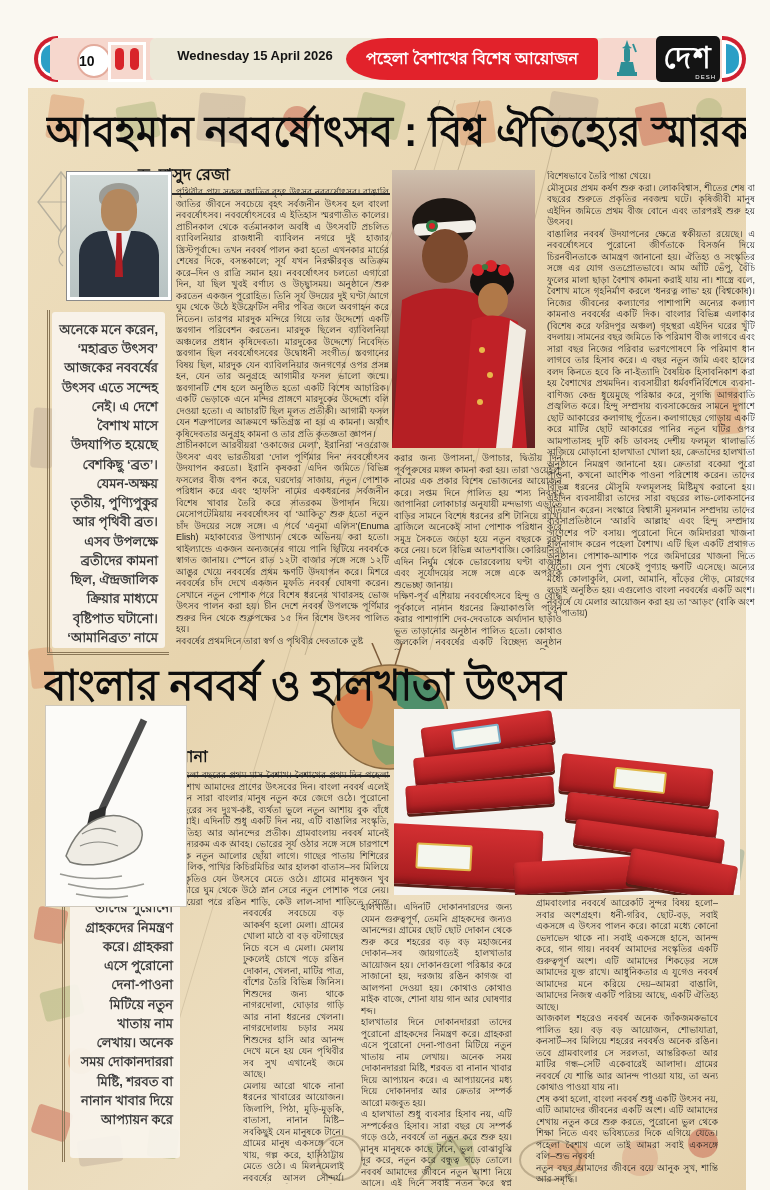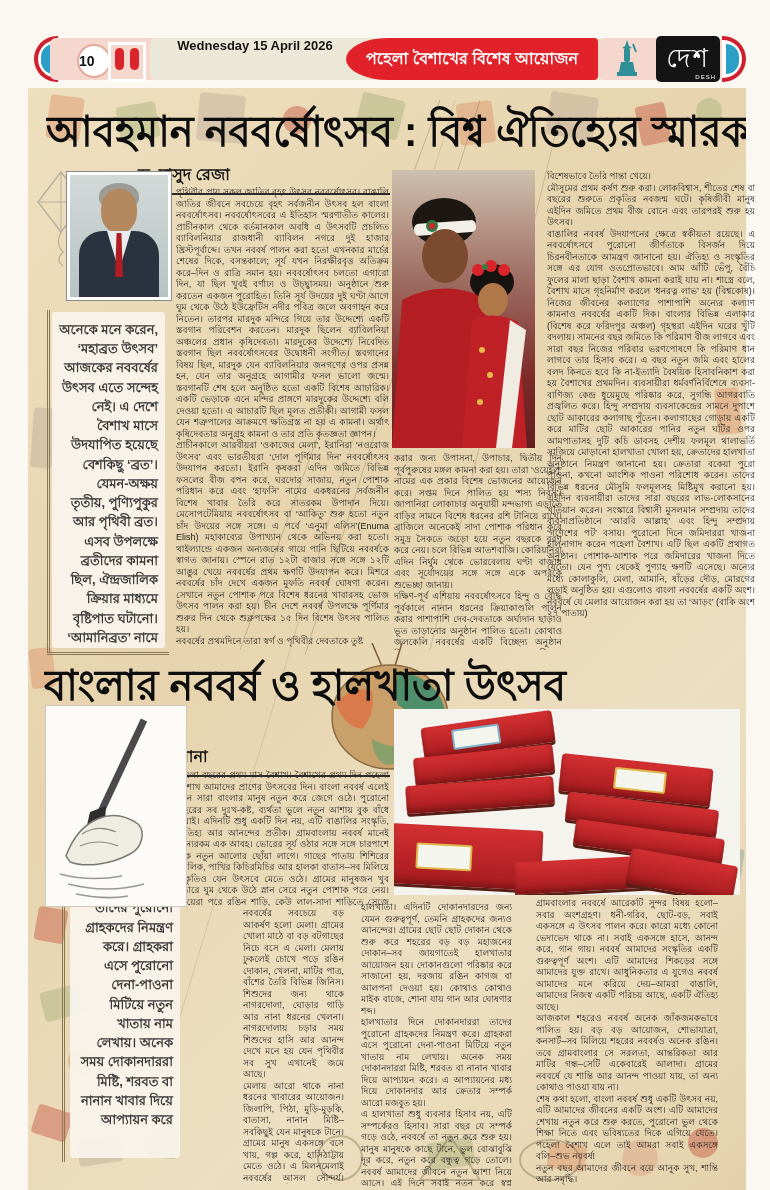--- a/index.html
+++ b/index.html
@@ -14,30 +14,30 @@
   .cap-right .cap-inner{right:3px;border-radius:0 15px 15px 0;}
   .strip{position:absolute;top:38px;height:42px;border-radius:6px;}
   .strip-pink-l{left:50px;width:108px;background:#f6d7cd;}
   .strip-cream{left:150px;width:472px;background:#ece8d7;}
   .strip-pink-r{left:598px;width:126px;background:#f6d7cd;}
   .pagenum{position:absolute;left:77px;top:44px;width:30px;height:30px;background:#fff;border:2px solid #e3ab9c;
            border-radius:50%;text-align:left;line-height:30px;font-weight:bold;font-size:14px;color:#111;}
   .drum{position:absolute;left:108px;top:42px;width:32px;height:34px;border:3px solid #fff;background:#f6d7cd;}
   .drum i{position:absolute;top:3px;width:9px;height:22px;background:#d8242a;border-radius:8px;}
   .drum i.l{left:4px}.drum i.r{right:4px}
-  .dates{position:absolute;left:160px;top:38px;width:190px;text-align:center;}
+  .dates{position:absolute;left:160px;top:48px;width:190px;text-align:center;}
   .date-en{font-size:13px;font-weight:bold;color:#141414;}
   .date-bn{font-size:12px;font-weight:bold;color:#cf2030;}
   .banner{position:absolute;left:346px;top:38px;width:252px;height:42px;background:#e2222b;
           border-radius:42px 4px 4px 42px / 50% 4px 4px 50%;color:#fff;font-weight:bold;font-size:16px;
           text-align:center;line-height:42px;}
   .statue{position:absolute;left:612px;top:40px;width:30px;height:38px;}
   .masthead{position:absolute;left:656px;top:36px;width:64px;height:46px;background:#141414;border-radius:5px;
             color:#fff;text-align:center;}
-  .masthead .big{font-size:26px;font-weight:normal;line-height:44px;letter-spacing:2px;}
+  .masthead .big{font-size:30px;font-weight:bold;line-height:44px;letter-spacing:2px;}
   .masthead .sub{position:absolute;right:4px;bottom:2px;font-size:6px;color:#fff;letter-spacing:1px;}
   
   .content{position:absolute;left:28px;top:88px;width:718px;height:1102px;
            background:linear-gradient(135deg,#eedfbf 0%,#e7d4ae 40%,#eddfc2 70%,#e5d2ac 100%);}
   .motif{position:absolute;opacity:.42;border-radius:4px;}
   .m-rust{background:#c24b38;} .m-green{background:#9fae72;} .m-tan{background:#b9a897;}
   .m-orange{background:#d88b5c;} .m-teal{background:#7a9e8e;}
   .round{border-radius:50%;}
   .strings{position:absolute;left:0;top:0;pointer-events:none;}
   

